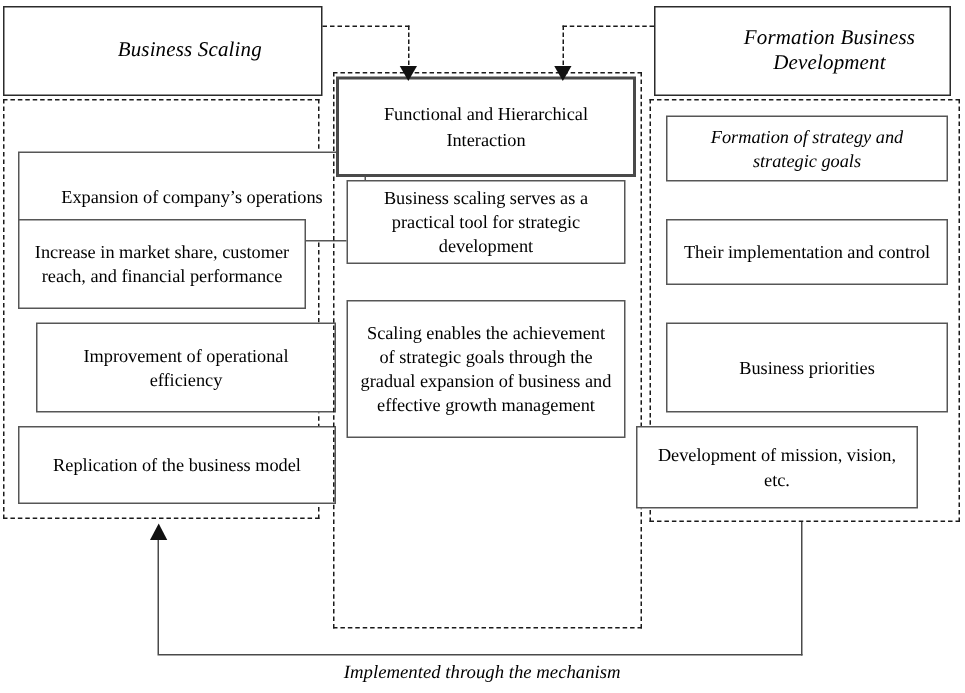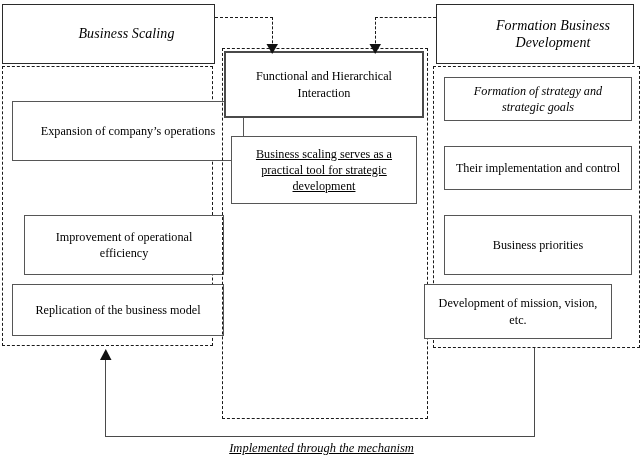--- a/index.html
+++ b/index.html
@@ -100,35 +100,41 @@
 
   <div class="abs header-box" style="left:2px; top:4px; width:213px; height:60px;">
     <span class="label">Business Scaling</span>
   </div>
 
   <div class="abs dashed-group" style="left:2px; top:66px; width:211px; height:280px;"></div>
 
   <div class="abs item-box" style="left:12px; top:77px; width:232px; height:60px;margin-top:24px;">
     <span class="txt">Expansion of company’s operations</span>
   </div>
+  <div class="abs item-box" style="left:12px; top:146px; width:192px; height:60px;">
+    <span class="txt">Increase in market share, customer reach, and financial performance</span>
+  </div>
   <div class="abs item-box" style="left:24px; top:215px; width:200px; height:60px;">
     <span class="txt">Improvement of operational efficiency</span>
   </div>
   <div class="abs item-box" style="left:12px; top:284px; width:212px; height:52px;">
     <span class="txt">Replication of the business model</span>
   </div>
 
   <div class="abs item-box strong" style="left:224px; top:51px; width:200px; height:67px;">
     <span class="txt">Functional and Hierarchical Interaction</span>
   </div>
 
   <div class="abs dashed-group" style="left:222px; top:48px; width:206px; height:371px;"></div>
 
-  <div class="abs item-box" style="left:231px; top:136px; width:186px; height:68px;text-decoration:underline;">
+  <div class="abs item-box" style="left:231px; top:120px; width:186px; height:56px;">
     <span class="txt">Business scaling serves as a practical tool for strategic development</span>
+  </div>
+  <div class="abs item-box" style="left:231px; top:200px; width:186px; height:92px;">
+    <span class="txt">Scaling enables the achievement of strategic goals through the gradual expansion of business and effective growth management</span>
   </div>
 
   <div class="abs header-box" style="left:436px; top:4px; width:198px; height:60px;">
     <span class="label">Formation Business Development</span>
   </div>
 
   <div class="abs dashed-group" style="left:433px; top:66px; width:207px; height:282px;"></div>
 
   <div class="abs item-box" style="left:444px; top:77px; width:188px; height:44px;font-style:italic;">
     <span class="txt">Formation of strategy and strategic goals</span>
@@ -155,15 +161,15 @@
 
   <svg class="arrowlayer" viewBox="0 0 643 462">
 
     <path d="M 266.5,44 L 278,44 L 272.2,54 Z" fill="#111111"></path>
 
     <path d="M 369.5,44 L 381,44 L 375.2,54 Z" fill="#111111"></path>
 
     <path d="M 100,360 L 105.8,349 L 111.5,360 Z" fill="#111111"></path>
   </svg>
 
-  <div class="abs caption" style="left:0px; top:441px; width:643px;text-decoration:underline;">Implemented through the mechanism</div>
+  <div class="abs caption" style="left:0px; top:441px; width:643px;">Implemented through the mechanism</div>
 
 </div>
 
 </body></html>

